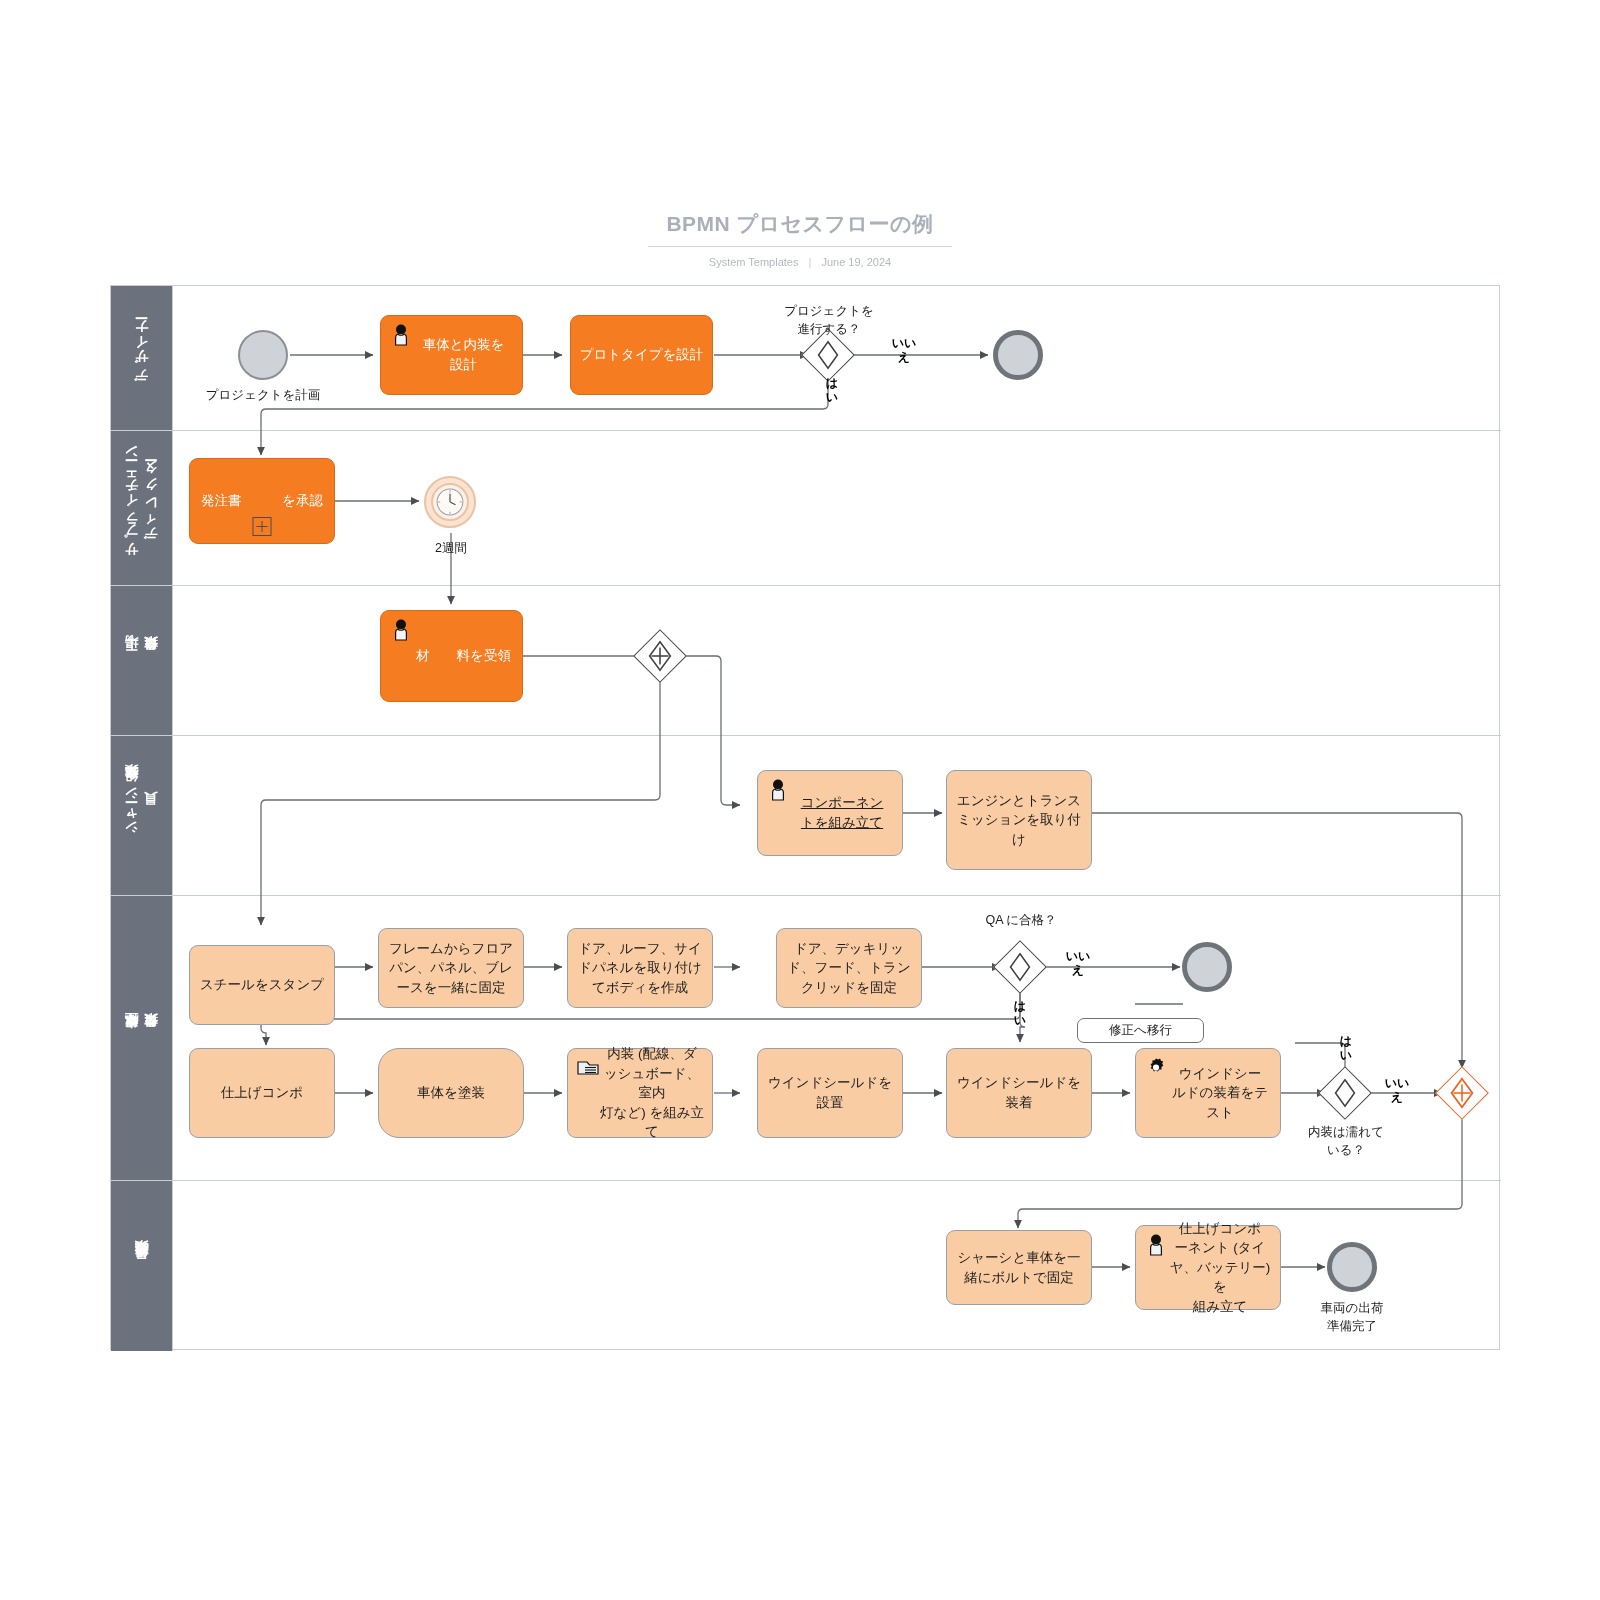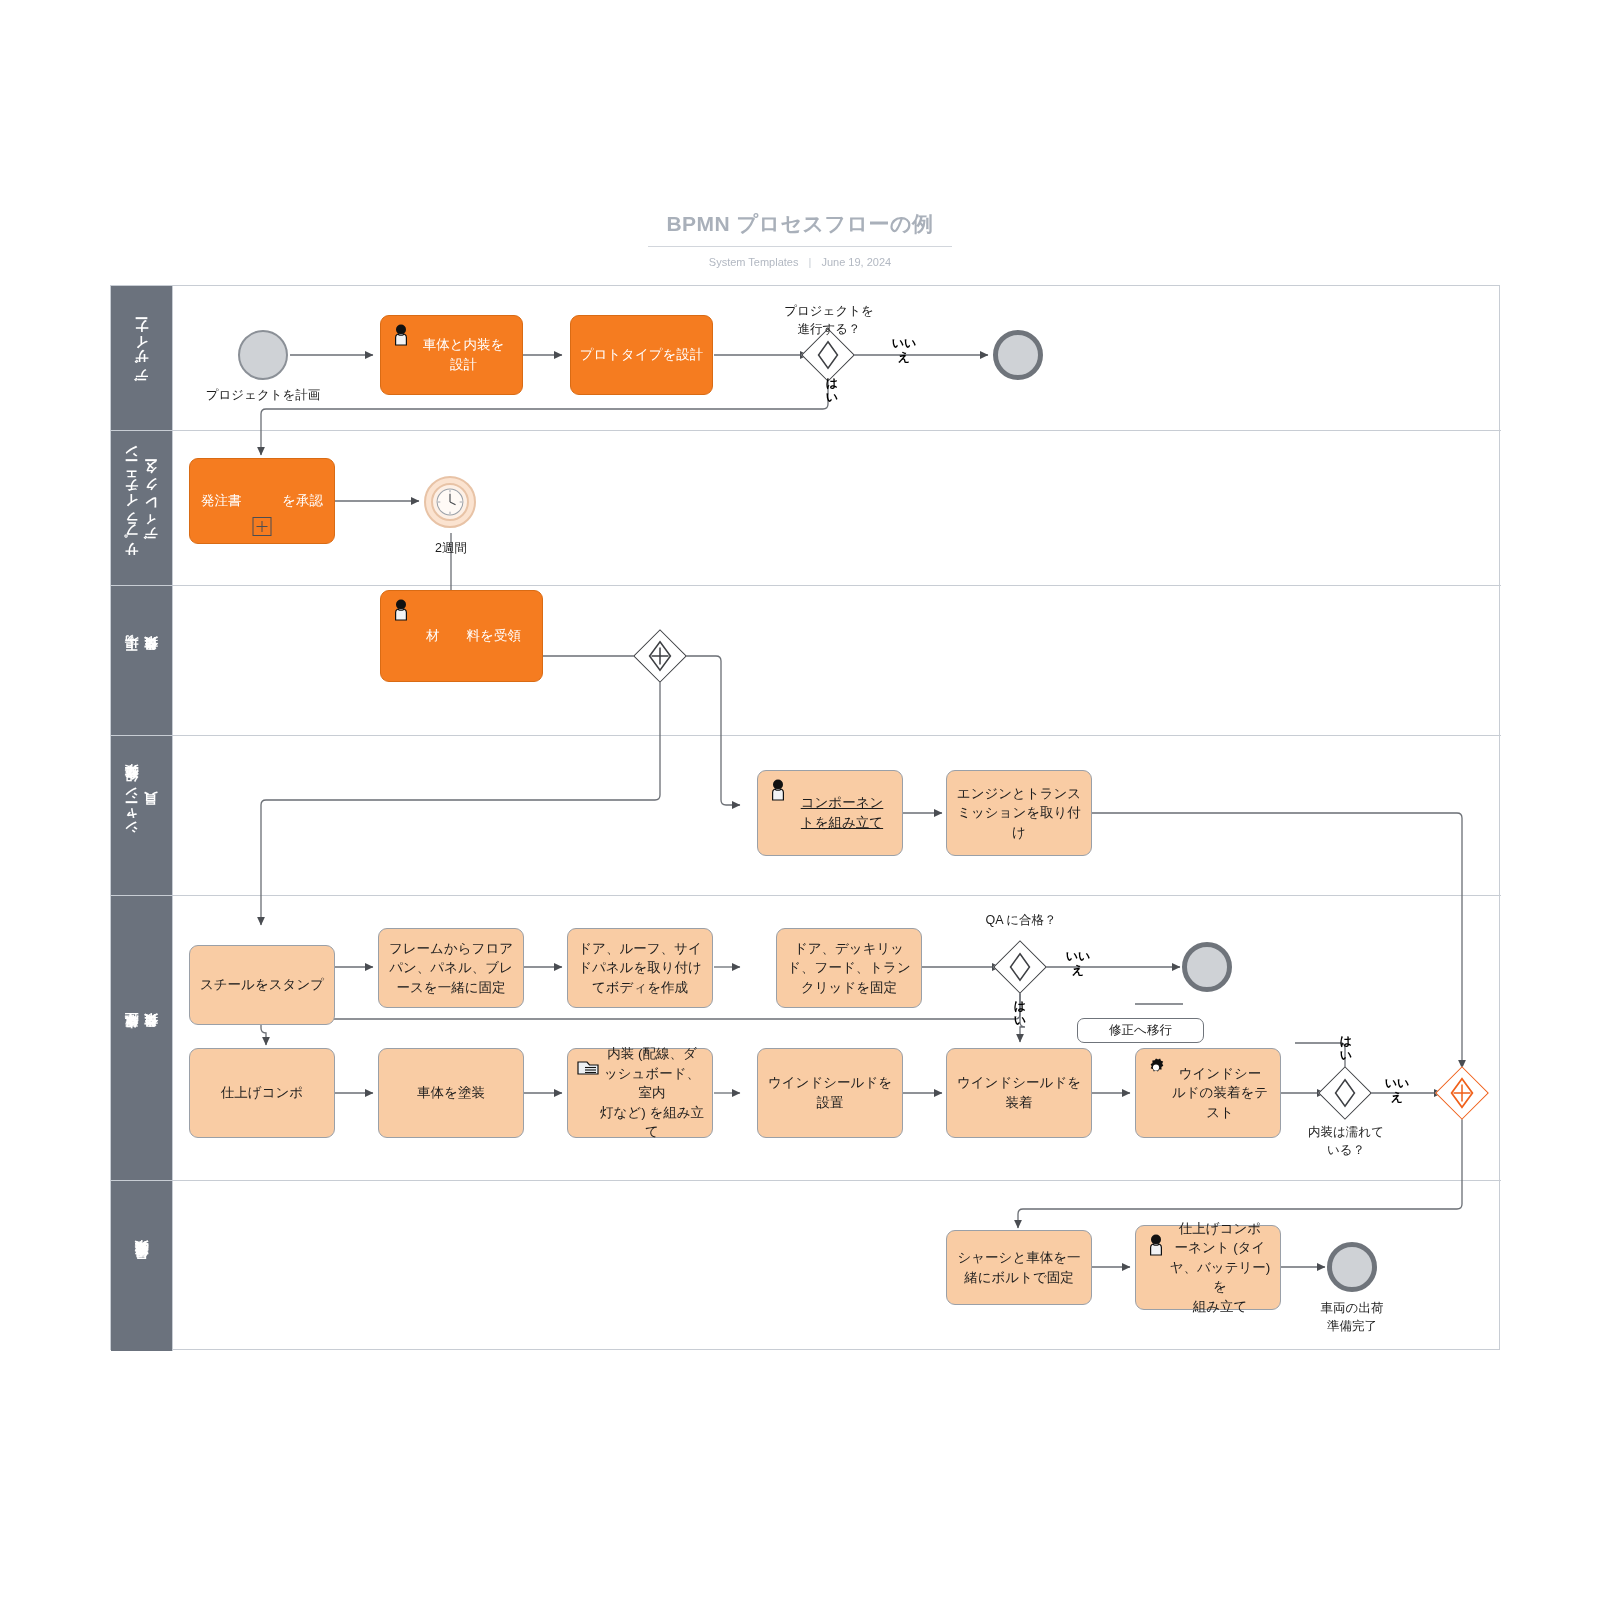--- a/index.html
+++ b/index.html
@@ -240,21 +240,21 @@
       <g stroke="#9aa0a8" stroke-width="1">
         <line x1="26" y1="13" x2="26" y2="15.5"></line>
           <line x1="26" y1="36.5" x2="26" y2="39"></line>
         <line x1="13" y1="26" x2="15.5" y2="26"></line>
           <line x1="36.5" y1="26" x2="39" y2="26"></line>
       </g>
     </svg>
   </div>
   <div class="ev-label" style="left:405px;top:540px;width:92px;">2週間</div>
 
-  <div class="node task dark has-icon" style="left:380px;top:590px;width:163px;height:92px;font-family:Liberation Serif, serif;">
+  <div class="node task dark has-icon" style="left:380px;top:610px;width:143px;height:92px;font-family:Liberation Serif, serif;">
     <svg class="task-icon" viewBox="0 0 24 24">
       <ellipse cx="12" cy="6.5" rx="5" ry="5" fill="#111"></ellipse>
       <path d="M6.6 22 V14.5 C6.6 12 9 10.6 12 10.6 C15 10.6 17.4 12 17.4 14.5 V22 Z" fill="#f2f3f5" stroke="#111" stroke-width="1.2"></path>
       <path d="M9.4 10.9 C9.4 12.6 14.6 12.6 14.6 10.9" fill="#f2f3f5" stroke="#111" stroke-width="1.2"></path>
     </svg>
     <span class="tasktext">材　　料を受領</span>
   </div>
 
   <div class="gw" style="left:641px;top:637px;">
     <svg viewBox="0 0 38 38" style="position:absolute;left:0;top:0;width:100%;height:100%;transform:rotate(-45deg);">
@@ -267,21 +267,21 @@
   <div class="node task light has-icon" style="left:757px;top:770px;width:146px;height:86px;">
     <svg class="task-icon" viewBox="0 0 24 24">
       <ellipse cx="12" cy="6.5" rx="5" ry="5" fill="#111"></ellipse>
       <path d="M6.6 22 V14.5 C6.6 12 9 10.6 12 10.6 C15 10.6 17.4 12 17.4 14.5 V22 Z" fill="#f2f3f5" stroke="#111" stroke-width="1.2"></path>
       <path d="M9.4 10.9 C9.4 12.6 14.6 12.6 14.6 10.9" fill="#f2f3f5" stroke="#111" stroke-width="1.2"></path>
     </svg>
     <span class="tasktext" style="white-space:pre-line;text-decoration:underline;">コンポーネン
 トを組み立て</span>
   </div>
 
-  <div class="node task light" style="left:946px;top:770px;width:146px;height:86px;">
+  <div class="node task light" style="left:946px;top:770px;width:146px;height:100px;">
     <span class="tasktext" style="white-space:pre-line;">エンジンとトランス
 ミッションを取り付
 け</span>
   </div>
 
   <div class="node task light" style="left:189px;top:928px;width:146px;height:80px;margin-top:17px;">
     <span class="tasktext">スチールをスタンプ</span>
   </div>
   <div class="node task light" style="left:378px;top:928px;width:146px;height:80px;">
     <span class="tasktext" style="white-space:pre-line;">フレームからフロア
@@ -308,21 +308,21 @@
   <div class="flow-label" style="left:1062px;top:950px;width:32px;">いいえ</div>
   <div class="flow-label" style="left:1008px;top:1000px;width:24px;">はい</div>
 
   <div class="node ev end" style="left:1182px;top:942px;width:50px;height:50px;"></div>
 
   <div class="annot" style="left:1077px;top:993px;width:125px;height:23px;margin-top:25px;">修正へ移行</div>
 
   <div class="node task light" style="left:189px;top:1048px;width:146px;height:90px;">
     <span class="tasktext">仕上げコンポ</span>
   </div>
-  <div class="node task light" style="left:378px;top:1048px;width:146px;height:90px;">
+  <div class="node task light" style="left:378px;top:1048px;width:146px;height:90px;border-radius:21px;">
     <span class="tasktext">車体を塗装</span>
   </div>
   <div class="node task light has-icon" style="left:567px;top:1048px;width:146px;height:90px;">
     <svg class="task-icon" viewBox="0 0 24 24">
       <path d="M2 6 H11 L13.5 9 H22 V18 H2 Z" fill="#eef1f4" stroke="#111" stroke-width="1.2"></path>
       <line x1="9" y1="11.5" x2="20" y2="11.5" stroke="#111" stroke-width="1.1"></line>
       <line x1="9" y1="14" x2="20" y2="14" stroke="#111" stroke-width="1.1"></line>
       <line x1="9" y1="16.5" x2="20" y2="16.5" stroke="#111" stroke-width="1.1"></line>
     </svg>
     <span class="tasktext" style="white-space:pre-line;">内装 (配線、ダ

